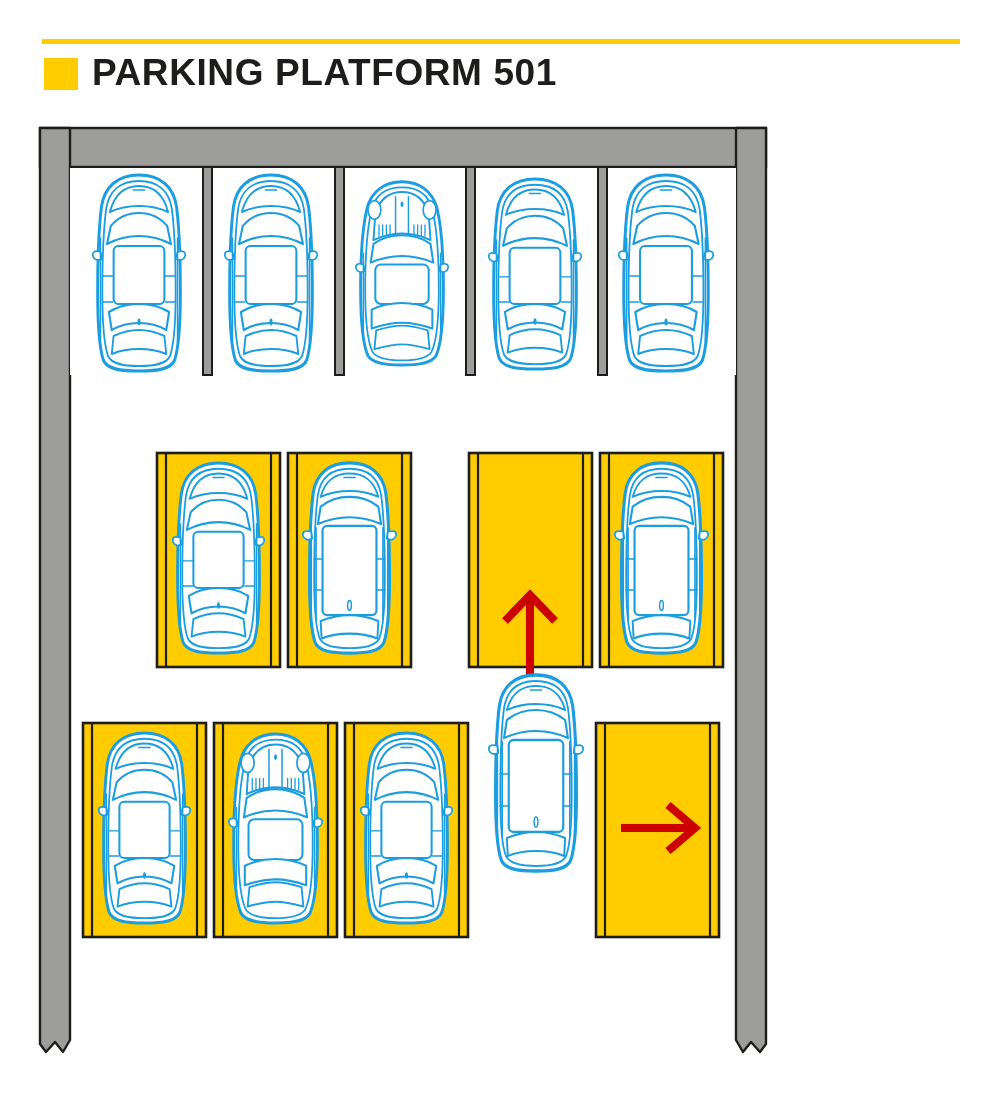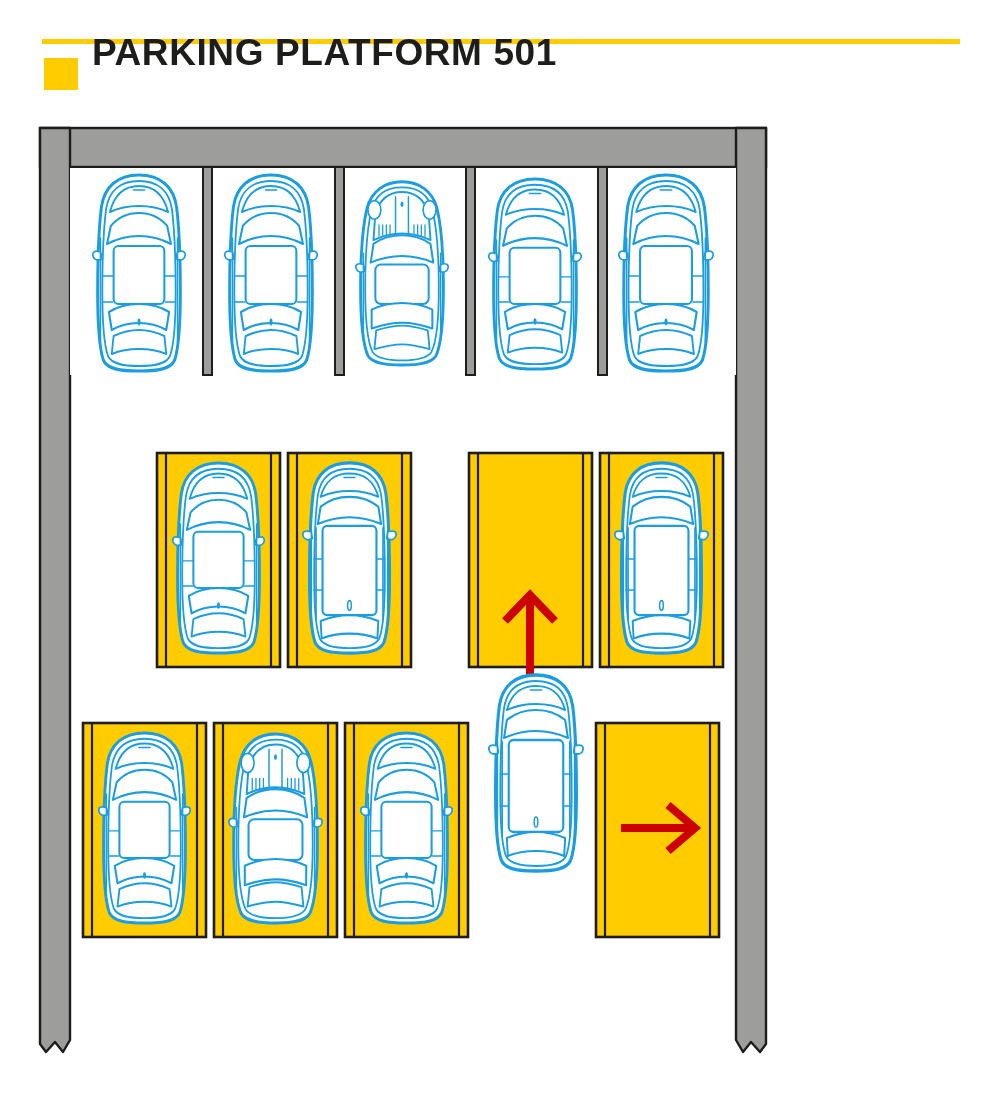--- a/index.html
+++ b/index.html
@@ -14,21 +14,21 @@
   
   .hdr-rule{
     position:absolute;left:42px;top:39px;width:918px;height:5px;
     background:var(--accent,#FFCC00);
   }
   .hdr-square{
     position:absolute;left:44px;top:58px;width:34px;height:32px;
     background:var(--accent,#FFCC00);
   }
   .hdr-title{
-    position:absolute;left:92px;top:32px;
+    position:absolute;left:92px;top:52px;
     font-size:37px;font-weight:bold;letter-spacing:.6px;
     color:#1d1d1b;white-space:nowrap;
   }
 
   
   #stage{position:absolute;left:0;top:0;width:1000px;height:1101px;}
   #stage svg{display:block;}
 </style>
 </head>
 <body>

